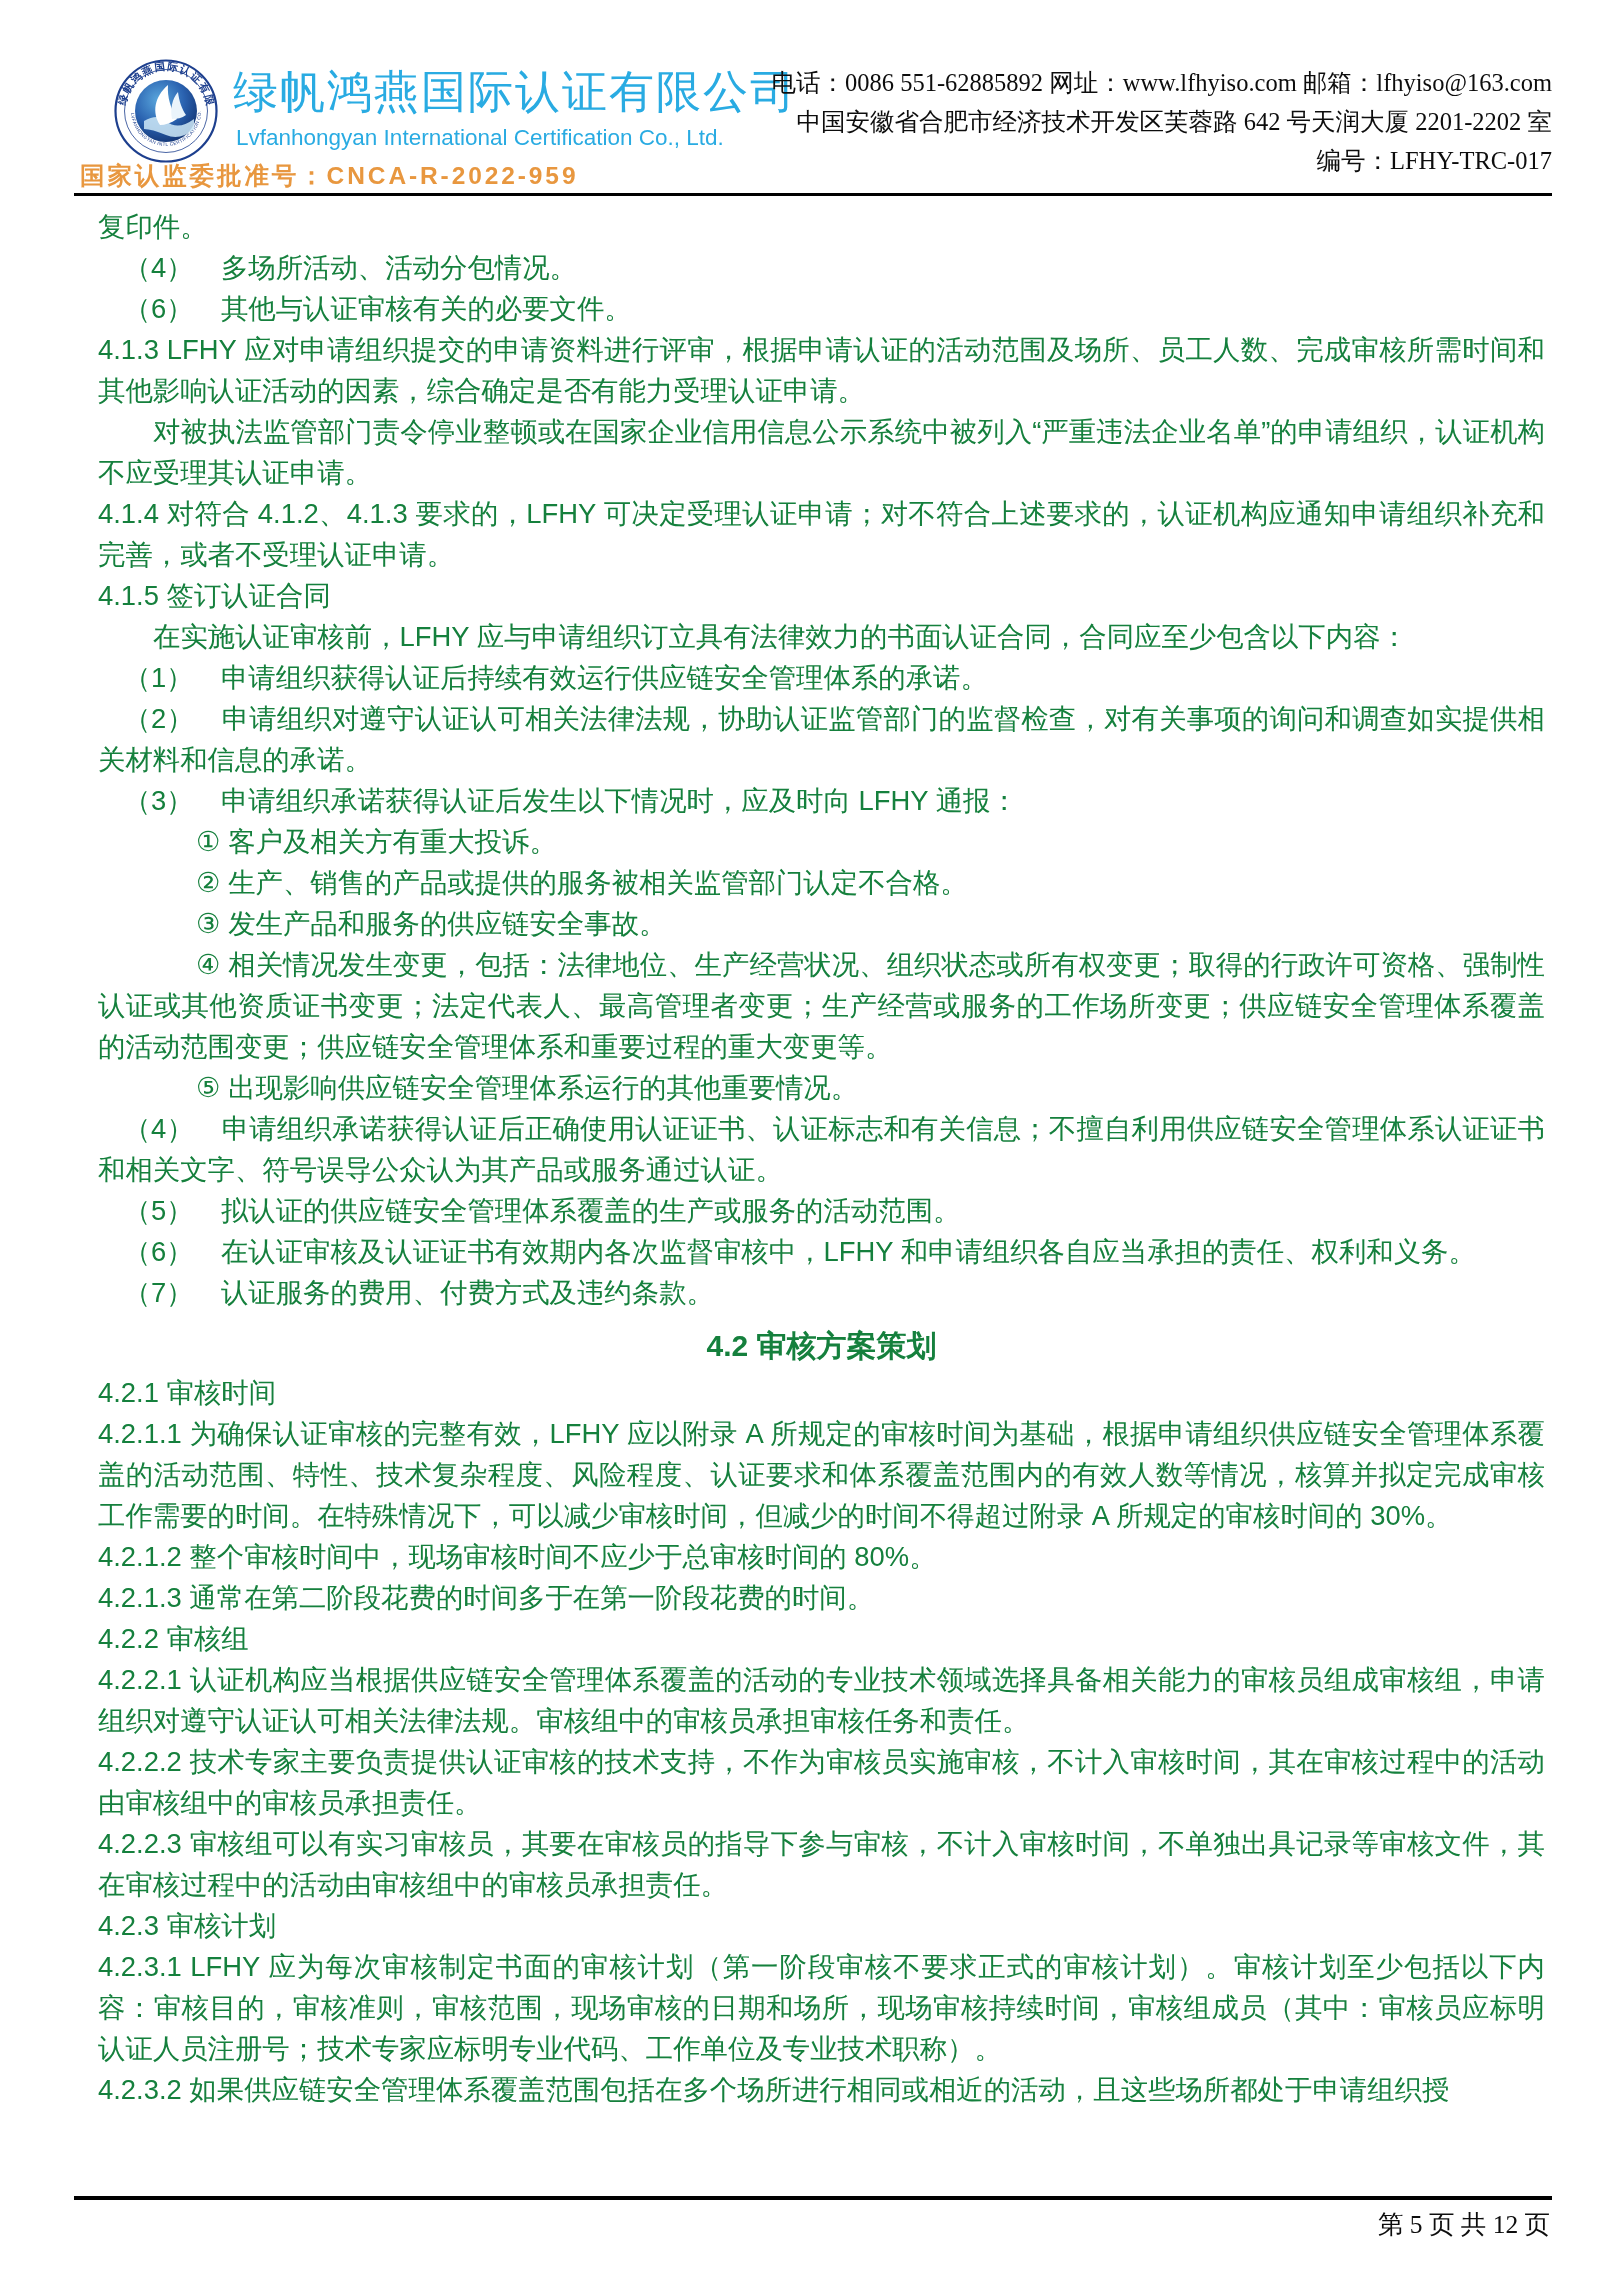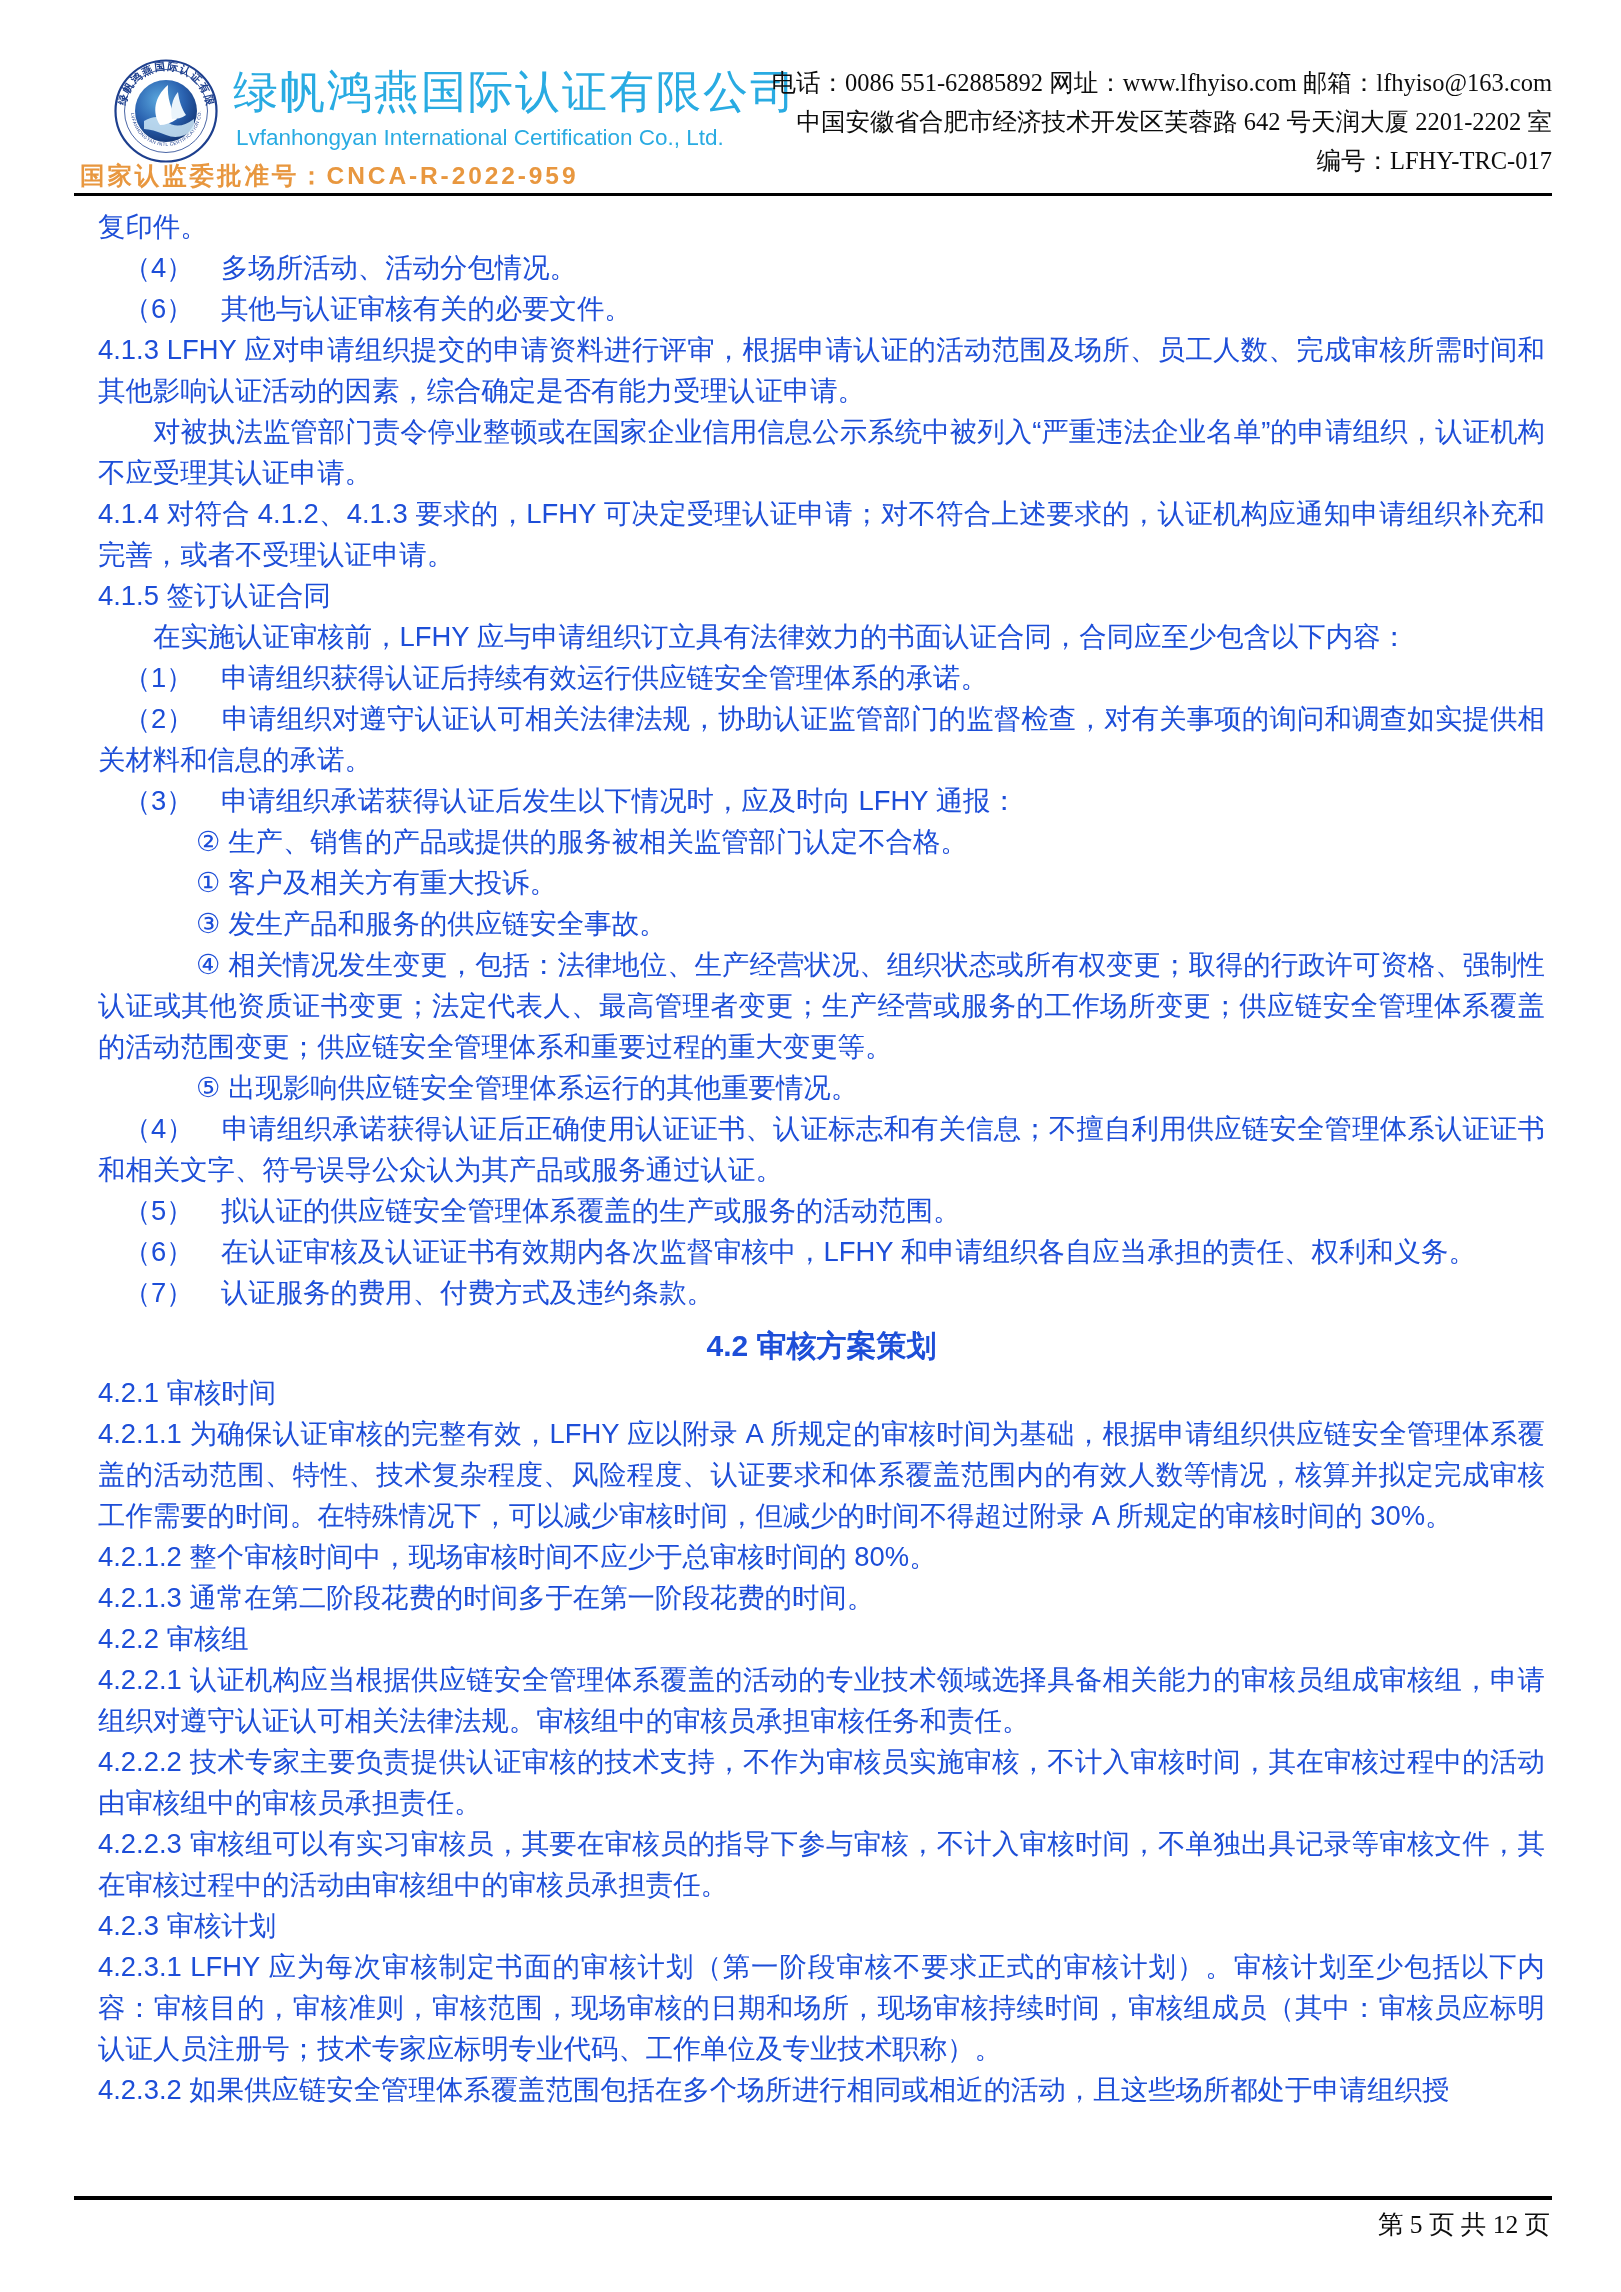--- a/index.html
+++ b/index.html
@@ -37,21 +37,21 @@
     font-size:24.5px;line-height:39px;color:#0d0d0d;
   }
   .header-rule{
     position:absolute;left:74px;right:69px;top:193px;
     height:2.9px;background:#000;
   }
   
   .doc-body{
     position:absolute;left:98px;right:76px;top:206px;
     font-size:27.4px;line-height:41px;
-    text-align:justify;color:#1d4ed8;
+    text-align:justify;color:#15803d;
   }
   .para{margin:0;padding:0;}
   .ind1{text-indent:55px;}
   .ind-num{text-indent:25.5px;}
   .ind-circ{text-indent:98px;}
   .section-heading{
     margin:9.8px 0 3.9px 0;padding:0;
     font-size:30px;font-weight:bold;line-height:45px;
     text-align:center;
   }
@@ -115,22 +115,22 @@
     <p class="para ind-num">（4）　多场所活动、活动分包情况。</p>
     <p class="para ind-num">（6）　其他与认证审核有关的必要文件。</p>
     <p class="para">4.1.3 LFHY 应对申请组织提交的申请资料进行评审，根据申请认证的活动范围及场所、员工人数、完成审核所需时间和其他影响认证活动的因素，综合确定是否有能力受理认证申请。</p>
     <p class="para ind1">对被执法监管部门责令停业整顿或在国家企业信用信息公示系统中被列入“严重违法企业名单”的申请组织，认证机构不应受理其认证申请。</p>
     <p class="para">4.1.4 对符合 4.1.2、4.1.3 要求的，LFHY 可决定受理认证申请；对不符合上述要求的，认证机构应通知申请组织补充和完善，或者不受理认证申请。</p>
     <p class="para">4.1.5 签订认证合同</p>
     <p class="para ind1">在实施认证审核前，LFHY 应与申请组织订立具有法律效力的书面认证合同，合同应至少包含以下内容：</p>
     <p class="para ind-num">（1）　申请组织获得认证后持续有效运行供应链安全管理体系的承诺。</p>
     <p class="para ind-num">（2）　申请组织对遵守认证认可相关法律法规，协助认证监管部门的监督检查，对有关事项的询问和调查如实提供相关材料和信息的承诺。</p>
     <p class="para ind-num">（3）　申请组织承诺获得认证后发生以下情况时，应及时向 LFHY 通报：</p>
+    <p class="para ind-circ">① 客户及相关方有重大投诉。</p>
     <p class="para ind-circ">② 生产、销售的产品或提供的服务被相关监管部门认定不合格。</p>
-    <p class="para ind-circ">① 客户及相关方有重大投诉。</p>
     <p class="para ind-circ">③ 发生产品和服务的供应链安全事故。</p>
     <p class="para ind-circ">④ 相关情况发生变更，包括：法律地位、生产经营状况、组织状态或所有权变更；取得的行政许可资格、强制性认证或其他资质证书变更；法定代表人、最高管理者变更；生产经营或服务的工作场所变更；供应链安全管理体系覆盖的活动范围变更；供应链安全管理体系和重要过程的重大变更等。</p>
     <p class="para ind-circ">⑤ 出现影响供应链安全管理体系运行的其他重要情况。</p>
     <p class="para ind-num">（4）　申请组织承诺获得认证后正确使用认证证书、认证标志和有关信息；不擅自利用供应链安全管理体系认证证书和相关文字、符号误导公众认为其产品或服务通过认证。</p>
     <p class="para ind-num">（5）　拟认证的供应链安全管理体系覆盖的生产或服务的活动范围。</p>
     <p class="para ind-num">（6）　在认证审核及认证证书有效期内各次监督审核中，LFHY 和申请组织各自应当承担的责任、权利和义务。</p>
     <p class="para ind-num">（7）　认证服务的费用、付费方式及违约条款。</p>
     <p class="section-heading">4.2 审核方案策划</p>
     <p class="para">4.2.1 审核时间</p>
     <p class="para">4.2.1.1 为确保认证审核的完整有效，LFHY 应以附录 A 所规定的审核时间为基础，根据申请组织供应链安全管理体系覆盖的活动范围、特性、技术复杂程度、风险程度、认证要求和体系覆盖范围内的有效人数等情况，核算并拟定完成审核工作需要的时间。在特殊情况下，可以减少审核时间，但减少的时间不得超过附录 A 所规定的审核时间的 30%。</p>

